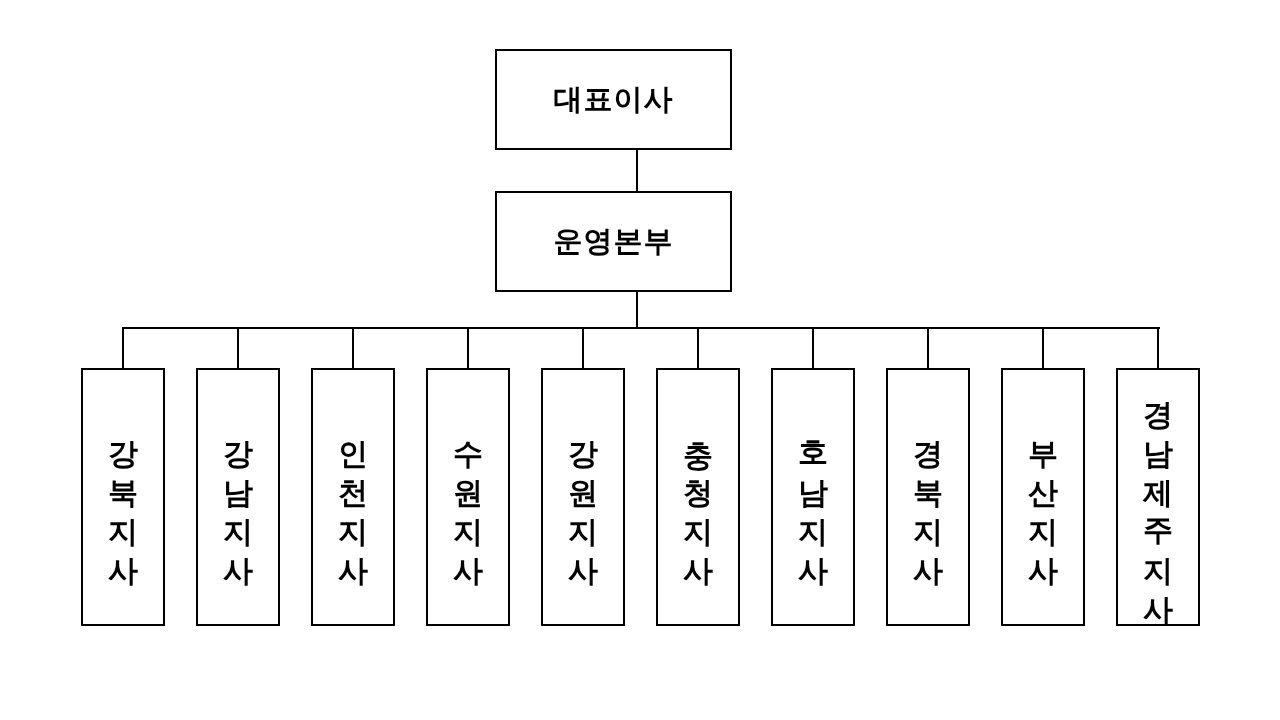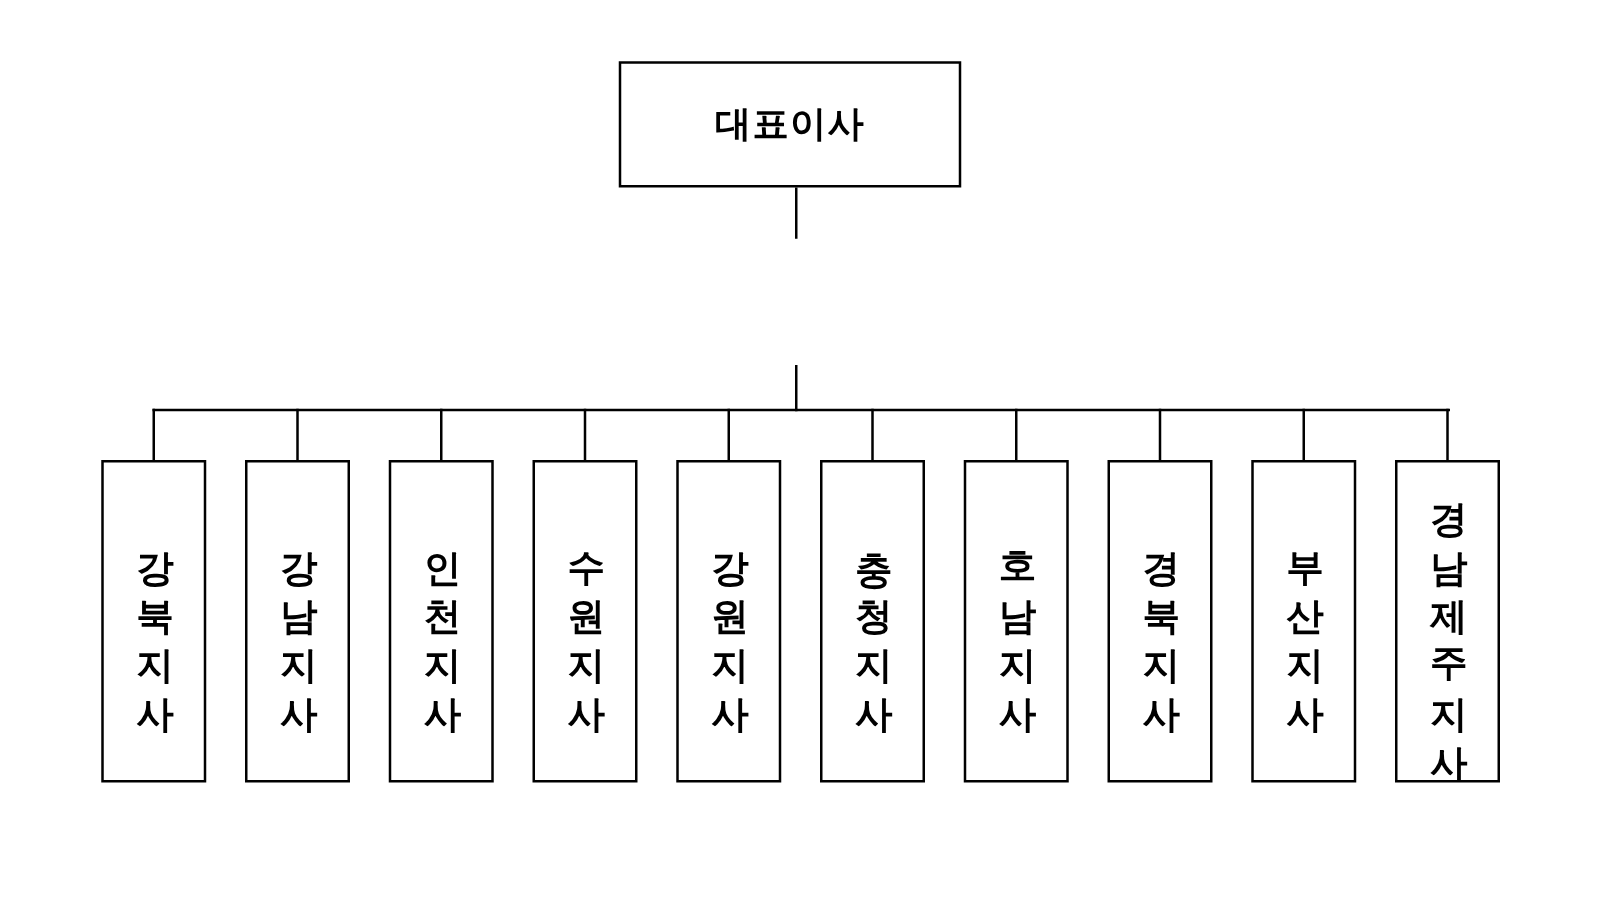--- a/index.html
+++ b/index.html
@@ -21,21 +21,21 @@
     box-sizing: border-box;
     border: 2px solid #000000;
     background: #ffffff;
     display: flex;
     align-items: center;
     justify-content: center;
     text-align: center;
   }
   .top-node {
     left: 495px;
-    width: 274px;
+    width: 237px;
     height: 101px;
     align-items: center;
   }
   .top-node .label {
     font-size: 29px;
     font-weight: bold;
     letter-spacing: 1px;
   }
   #root-node { top: 49px; }
   #division-node { top: 191px; }
@@ -67,20 +67,23 @@
 <body>
 
 <div id="canvas">
 
   <div class="node top-node" id="root-node">
     <span class="label">대표이사</span>
   </div>
 
   <div class="connector v-line" id="conn-root-division"></div>
 
+  <div class="node top-node" id="division-node">
+    <span class="label">운영본부</span>
+  </div>
 
   <div class="connector v-line" id="conn-division-bus"></div>
 
   <div class="connector h-line" id="conn-bus"></div>
 
   <div class="connector v-line drop" style="left:122px"></div>
   <div class="connector v-line drop" style="left:237px"></div>
   <div class="connector v-line drop" style="left:352px"></div>
   <div class="connector v-line drop" style="left:467px"></div>
   <div class="connector v-line drop" style="left:582px"></div>

